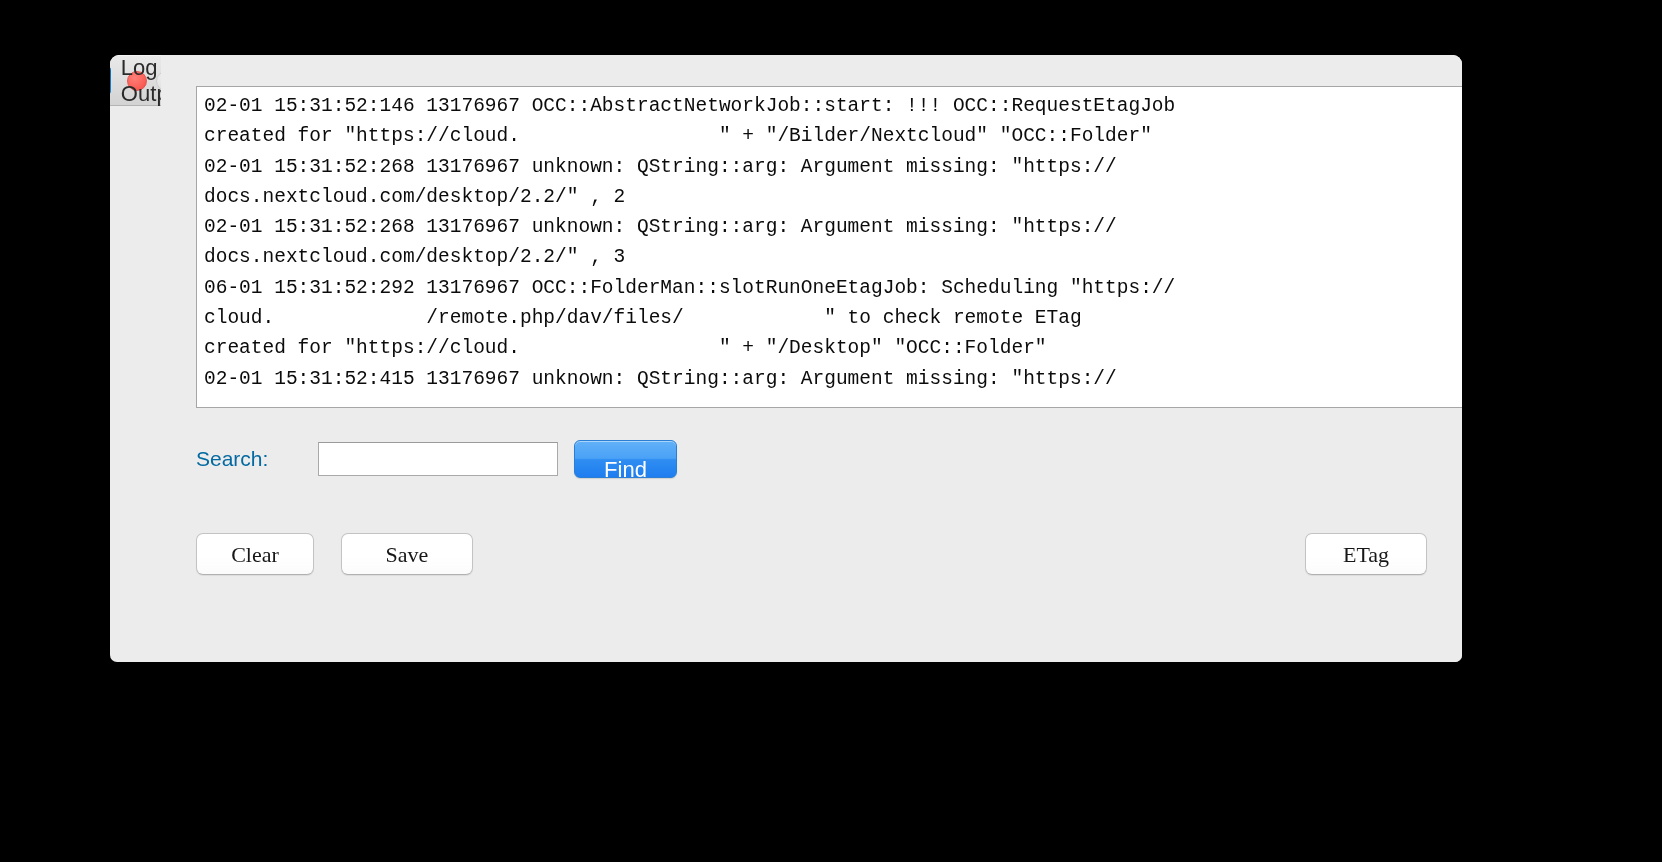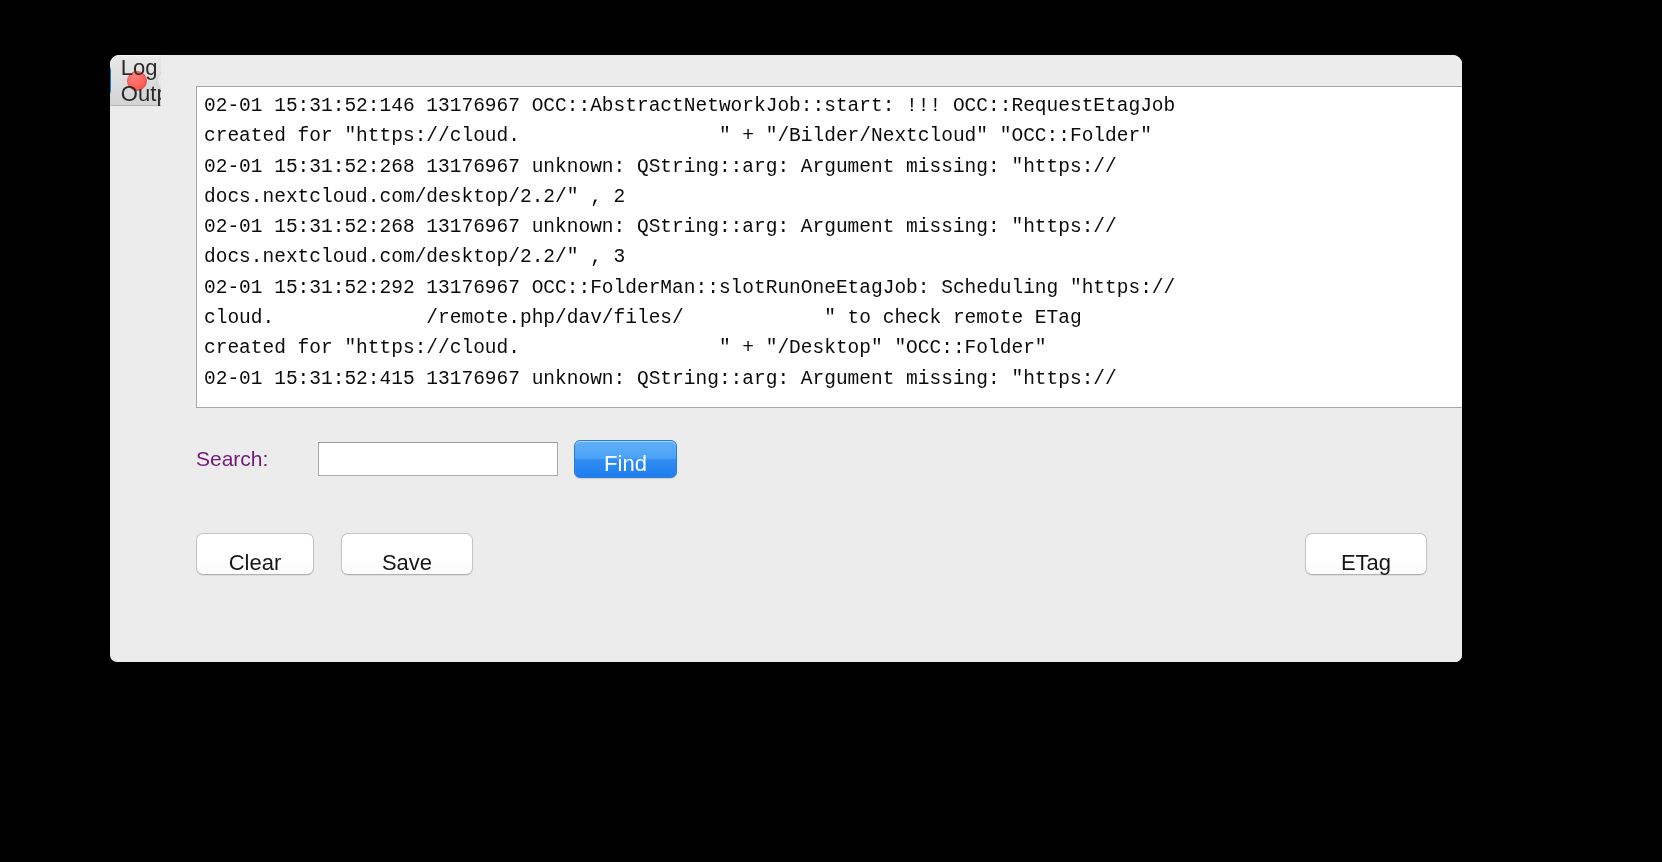--- a/index.html
+++ b/index.html
@@ -131,21 +131,21 @@
   
   .search-row {
     position: absolute;
     left: 35px;
     top: 385px;
     display: flex;
     align-items: center;
   }
   .search-label {
     font-size: 21px;
-    color: #701a75;
+    color: #0369a1;
     width: 122px;
   }
   .search-input {
     width: 240px;
     height: 34px;
     box-sizing: border-box;
     border: 1px solid #a9a9a9;
     border-top-color: #9a9a9a;
     background: #ffffff;
     font-family: "Liberation Sans", sans-serif;
@@ -161,45 +161,45 @@
     height: 38px;
     border: 1px solid #2a7fd4;
     border-radius: 6px;
     background: linear-gradient(to bottom, #62b0f8 0%, #4aa2f6 48%, #2f8df2 52%, #1f7df0 100%);
     color: #ffffff;
     font-family: "Liberation Sans", sans-serif;
     font-size: 22px;
     line-height: 1;
     cursor: default;
     box-shadow: inset 0 1px 0 rgba(255,255,255,0.45), 0 1px 1px rgba(0,0,0,0.12);
-    padding: 12px;
+    padding: 18px;
   }
 
   
   .btn-row {
     position: absolute;
     left: 35px;
     right: 35px;
     top: 478px;
     height: 42px;
   }
   .std-button {
     position: absolute;
     top: 0;
     height: 42px;
     background: linear-gradient(to bottom, #ffffff 0%, #ffffff 55%, #fbfbfb 100%);
     border: 1px solid #c3c3c3;
     border-bottom-color: #b1b1b1;
     border-radius: 7px;
-    font-family: Liberation Sans, sans-serif;
+    font-family: Liberation Serif, serif;
     font-size: 22px;
     color: #171717;
     cursor: default;
     box-shadow: 0 1px 1px rgba(0,0,0,0.07);
-    padding: 16px;
+    padding: 8px;
   }
   .btn-clear { left: 0;   width: 118px; }
   .btn-save  { left: 145px; width: 132px; }
   .btn-close { right: 0;  width: 122px; }
 </style>
 </head>
 <body>
 
 <div class="window">
 
@@ -224,21 +224,21 @@
 
   <div class="win-body">
 
     <div class="log-view">
       <div class="log-line">02-01 15:31:52:146 13176967 OCC::AbstractNetworkJob::start: !!! OCC::RequestEtagJob</div>
       <div class="log-line">created for "https://cloud.                 " + "/Bilder/Nextcloud" "OCC::Folder"</div>
       <div class="log-line">02-01 15:31:52:268 13176967 unknown: QString::arg: Argument missing: "https://</div>
       <div class="log-line">docs.nextcloud.com/desktop/2.2/" , 2</div>
       <div class="log-line">02-01 15:31:52:268 13176967 unknown: QString::arg: Argument missing: "https://</div>
       <div class="log-line">docs.nextcloud.com/desktop/2.2/" , 3</div>
-      <div class="log-line">02-01 15:31:52:292 13176967 OCC::FolderMan::slotRunOneEtagJob: Scheduling "https://</div>
+      <div class="log-line">06-01 15:31:52:292 13176967 OCC::FolderMan::slotRunOneEtagJob: Scheduling "https://</div>
       <div class="log-line">cloud.             /remote.php/dav/files/            " to check remote ETag</div>
       <div class="log-line">created for "https://cloud.                 " + "/Desktop" "OCC::Folder"</div>
       <div class="log-line">02-01 15:31:52:415 13176967 unknown: QString::arg: Argument missing: "https://</div>
 
     </div>
 
     <div class="search-row">
       <div class="search-label">Search:</div>
       <input class="search-input" type="text" placeholder="" style="">
       <button class="find-button">Find</button>

